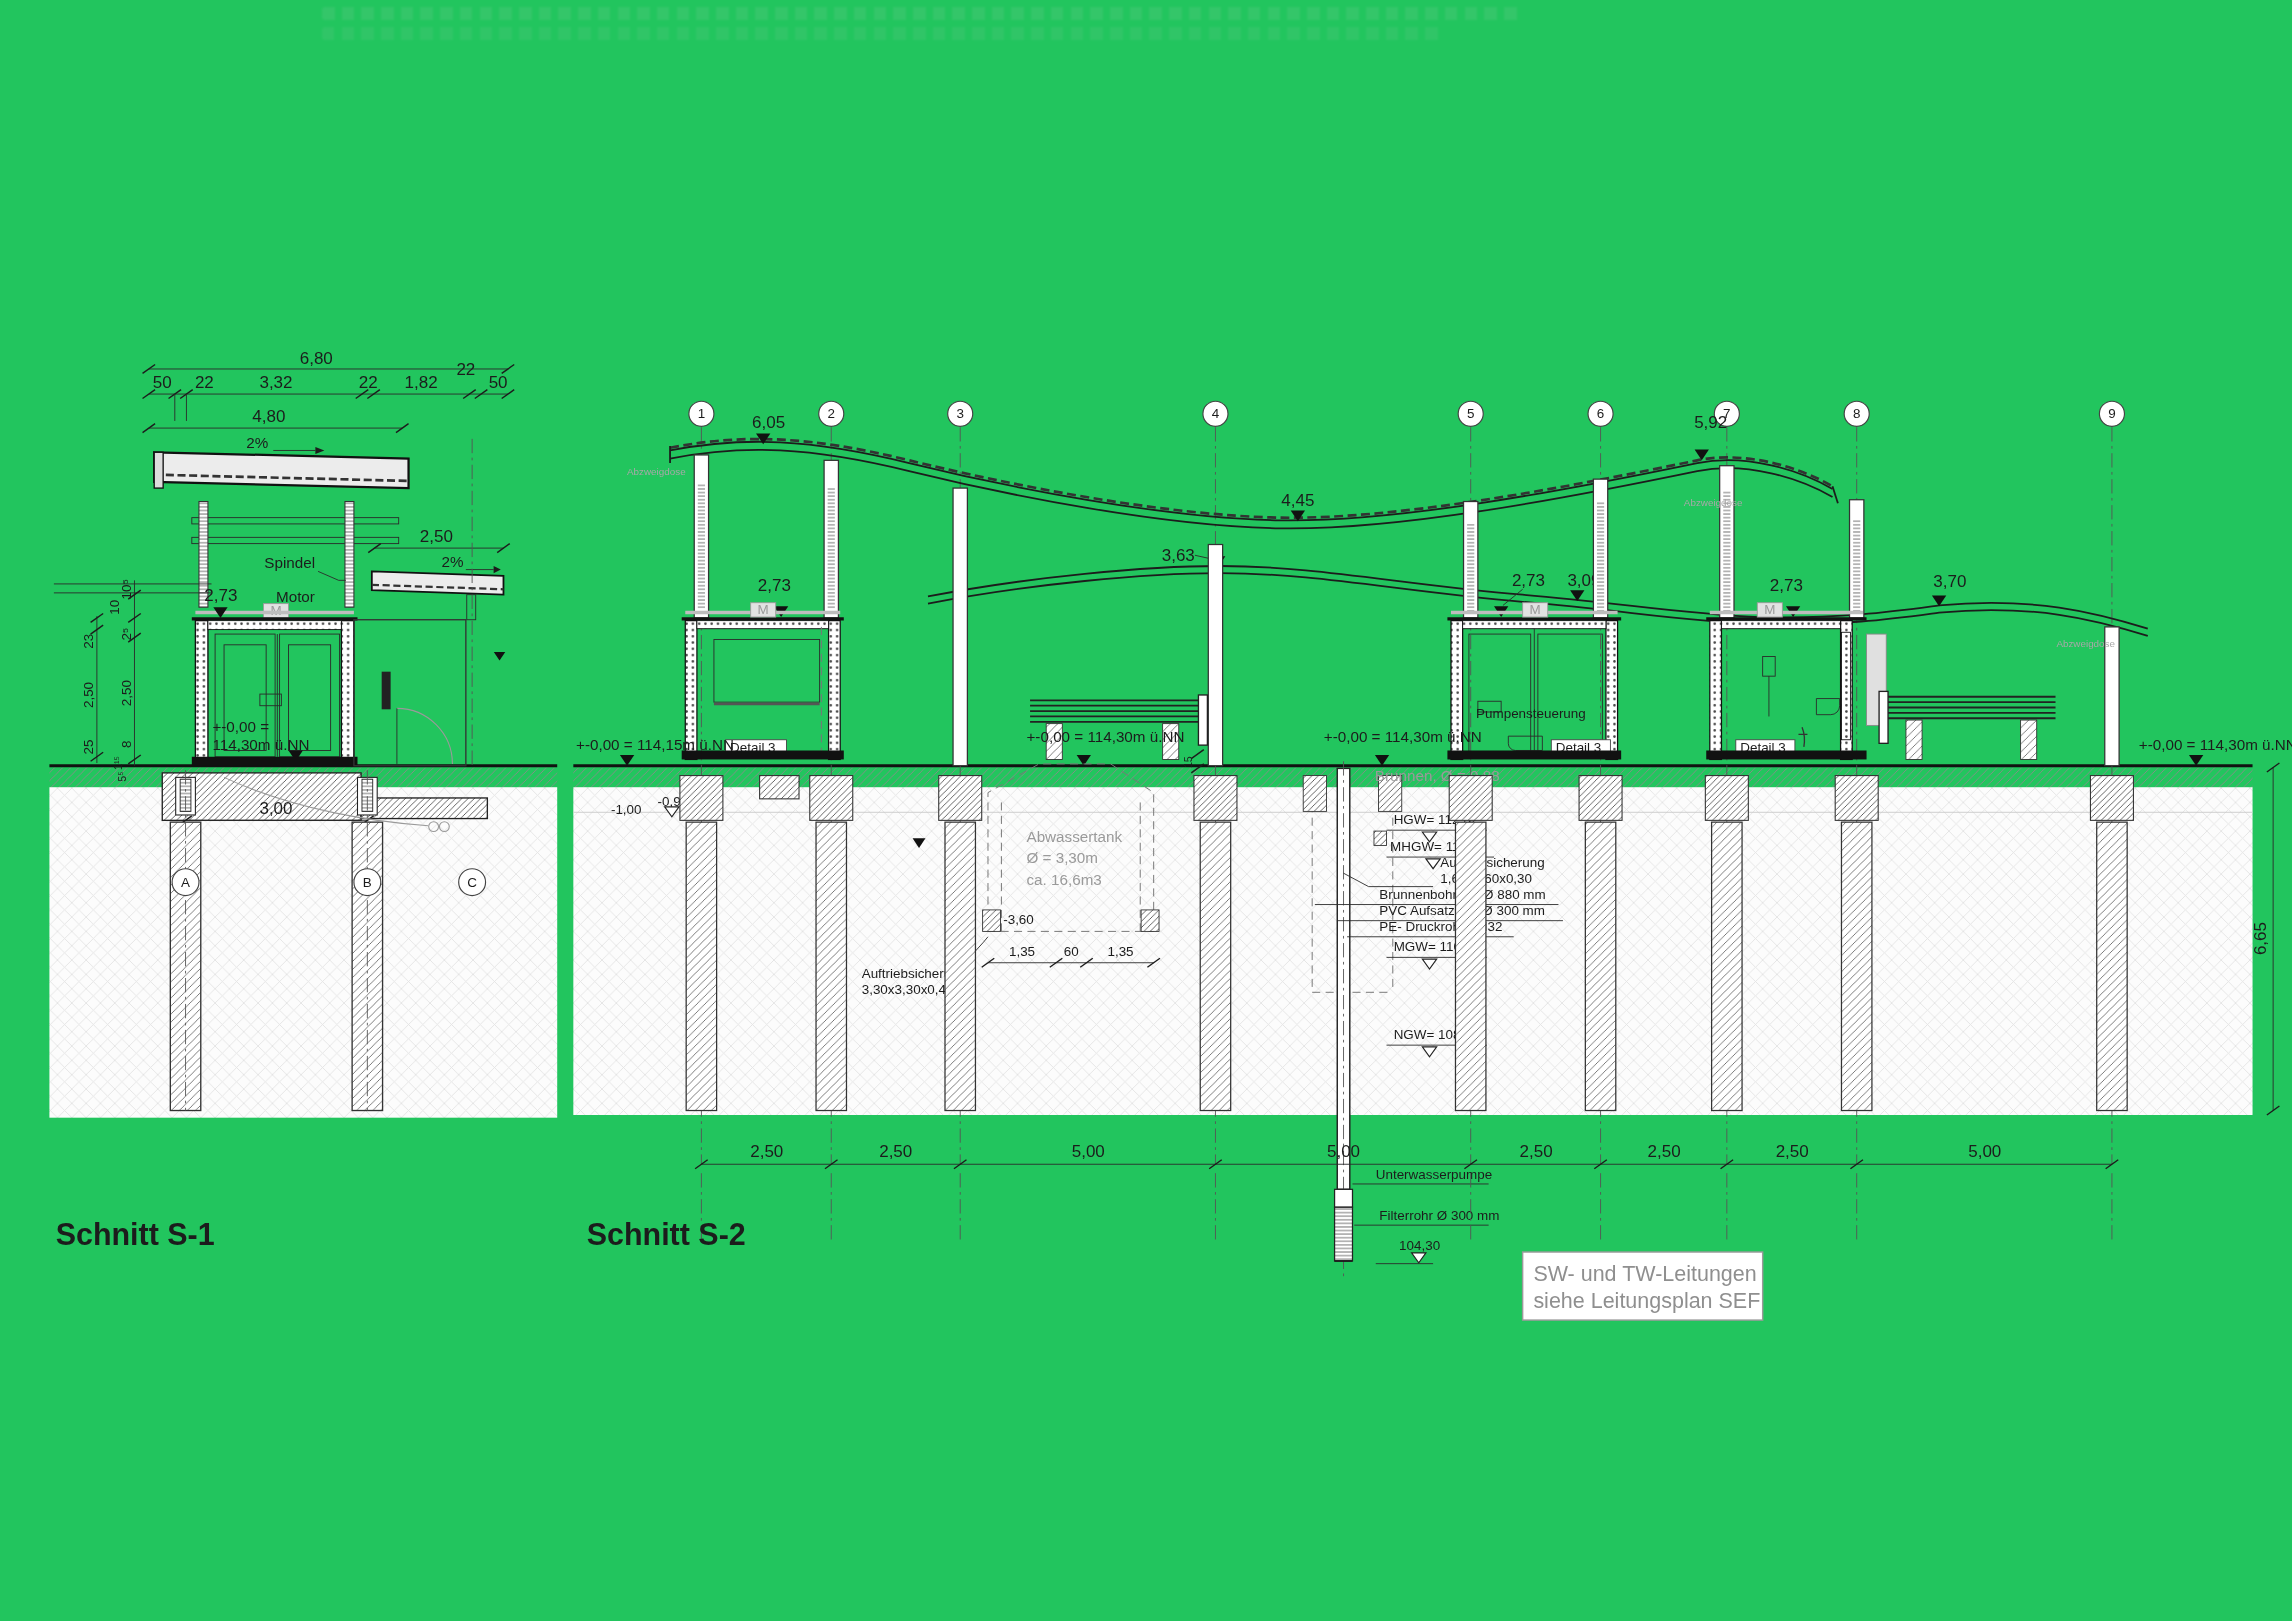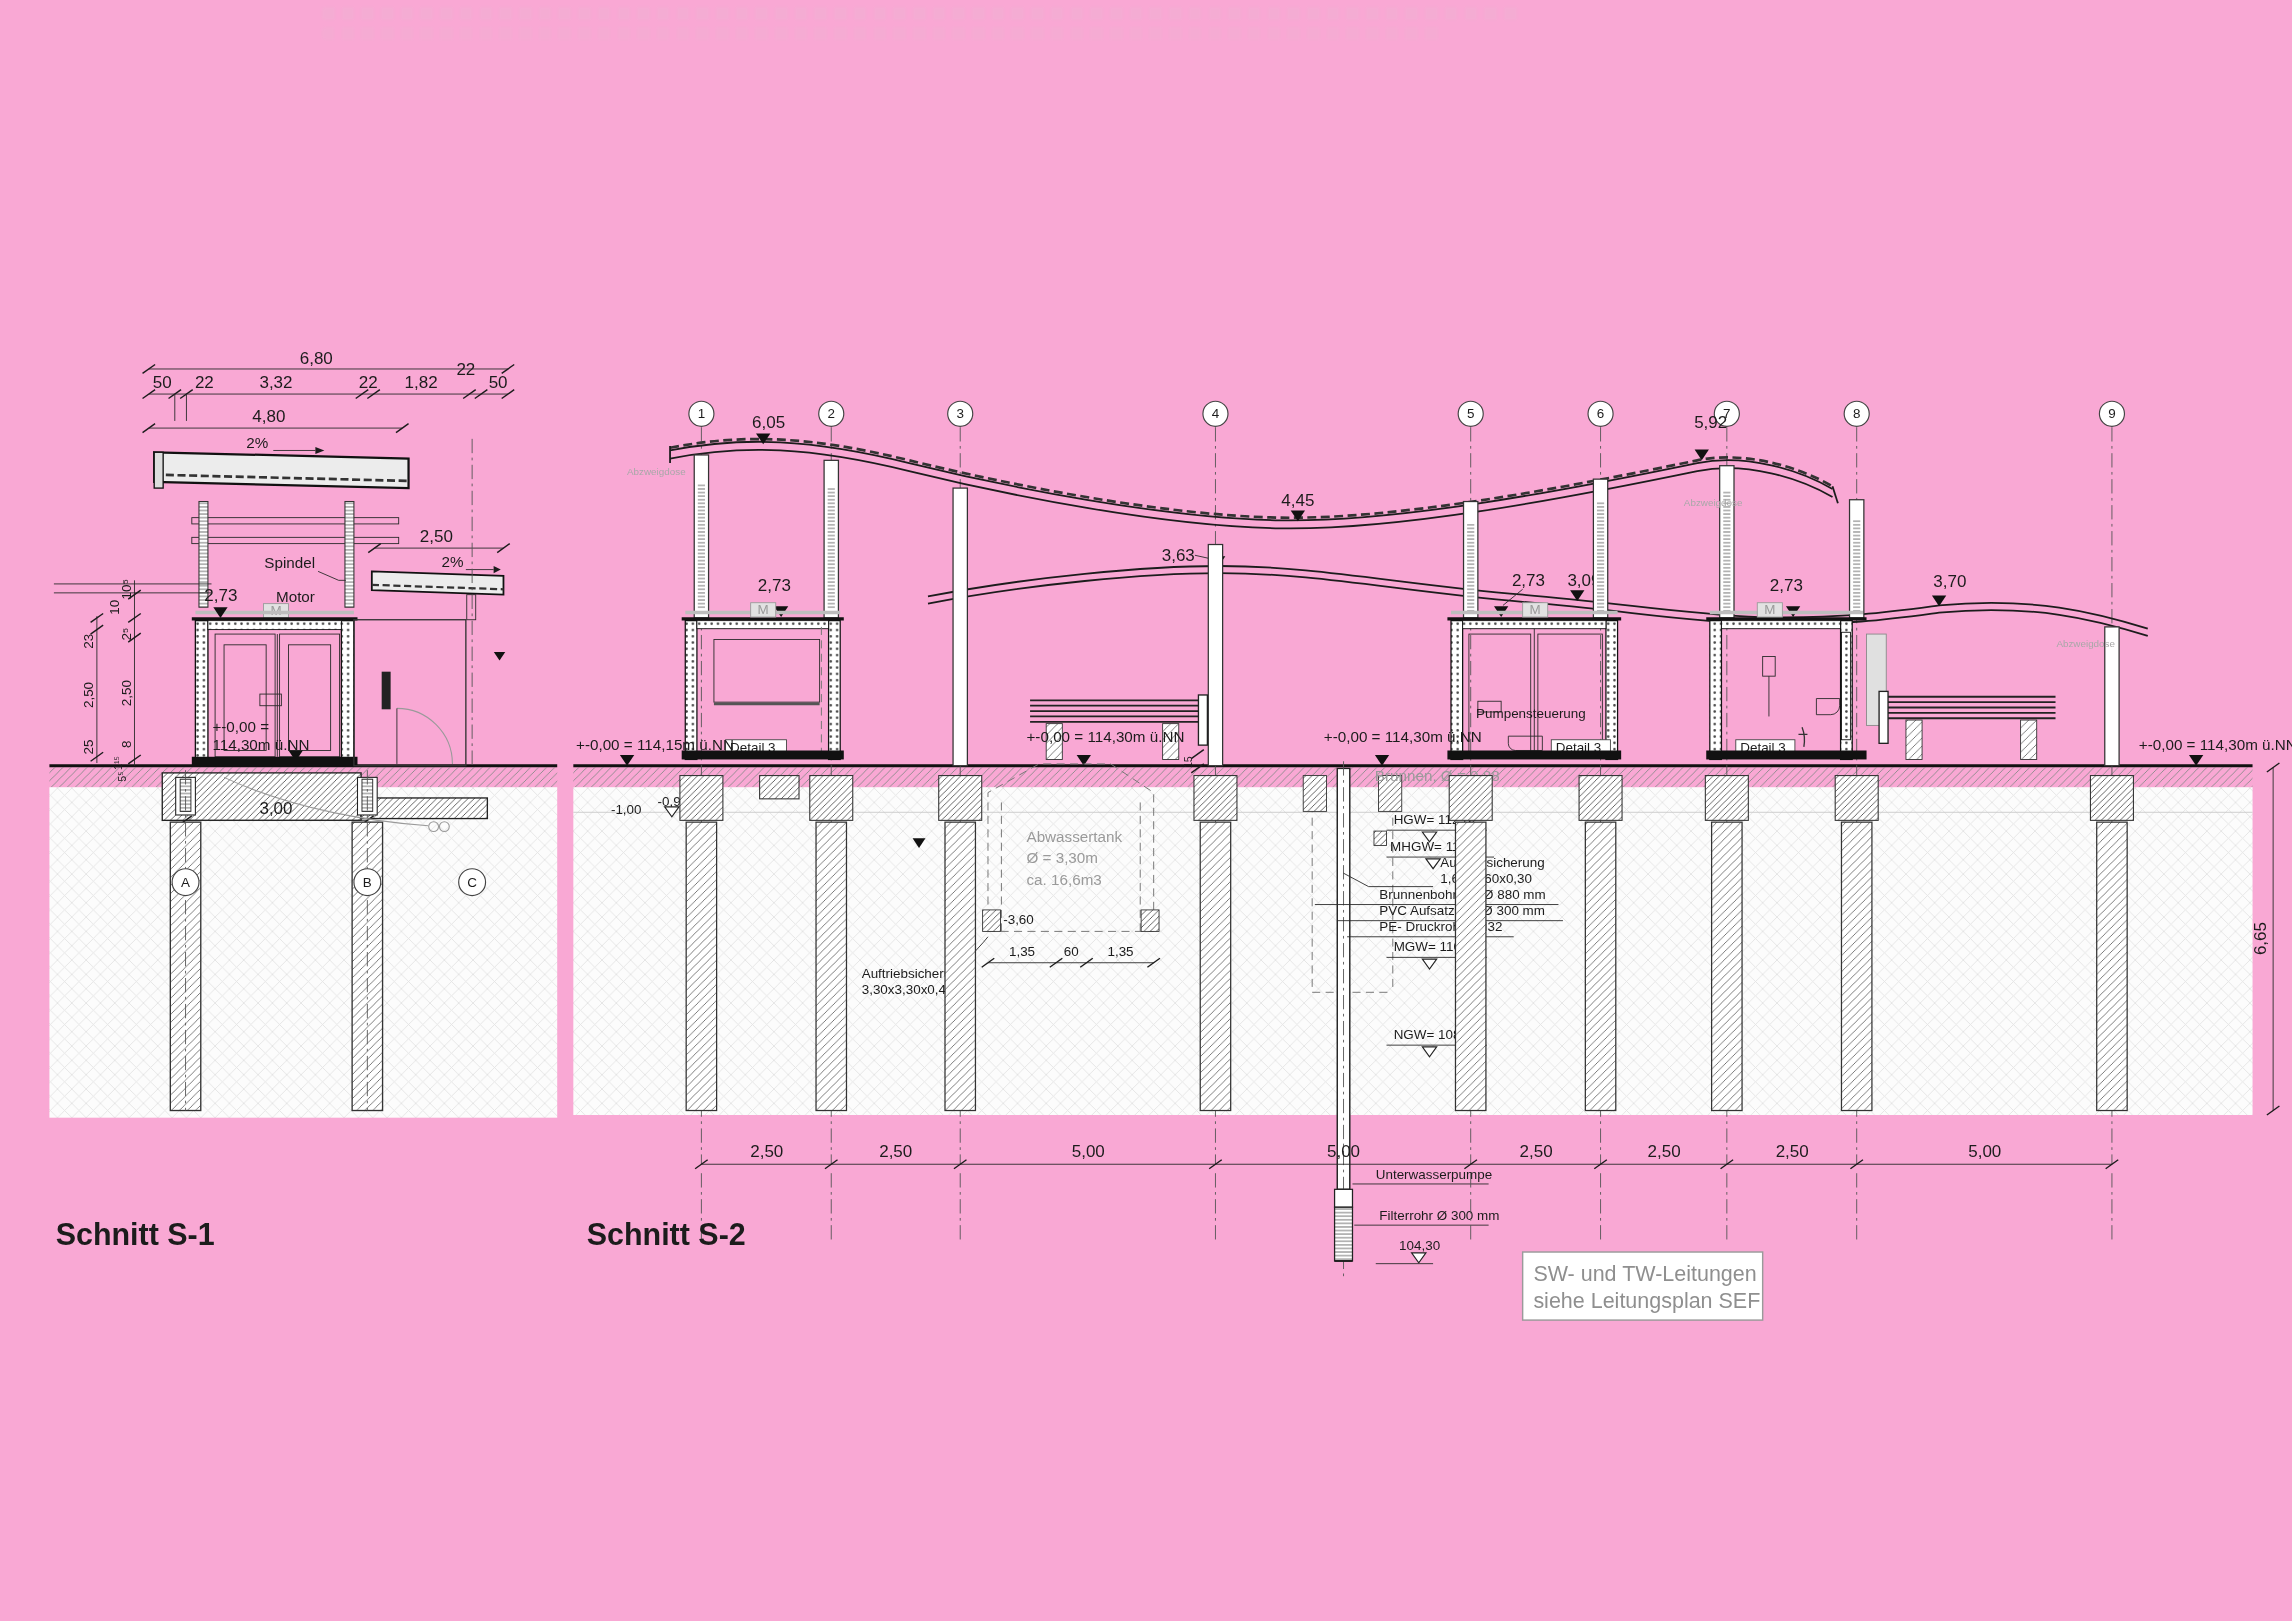--- a/index.html
+++ b/index.html
@@ -1,16 +1,16 @@
 <!DOCTYPE html>
 <html style="font-size:14.3px"><head>
 <meta charset="utf-8">
 <style>
   html,body{margin:0;padding:0;background:#ffffff;}
-  #stage{position:relative;width:2293px;height:1621px;background:#f9a8d4;overflow:hidden;
+  #stage{position:relative;width:2293px;height:1621px;background:#22c55e;overflow:hidden;
          font-family:"Liberation Sans", sans-serif;}
   #drawing{position:absolute;left:0;top:0;}
   
   .ghost{position:absolute;top:7.2px;height:12.5px;border-radius:2.7px;
          background:repeating-linear-gradient(90deg,#cfcfcf 0 12.5px,transparent 12.5px 19.7px);
          opacity:.10;filter:blur(1.3px);}
   .ghost2{top:27px;opacity:.08;}
   svg text{fill:#1c1c1c;}
   .dim{font-size:19px;}
   .dimsm{font-size:15px;}

